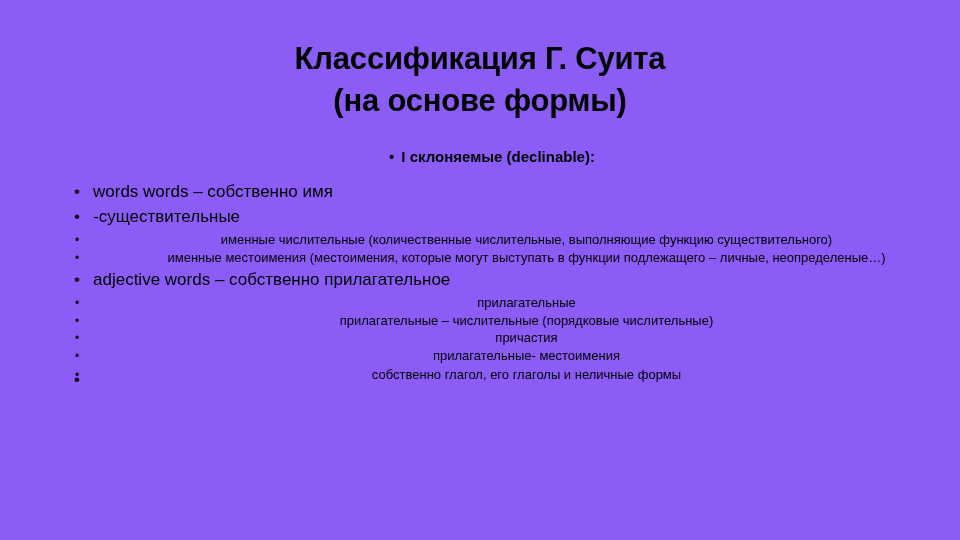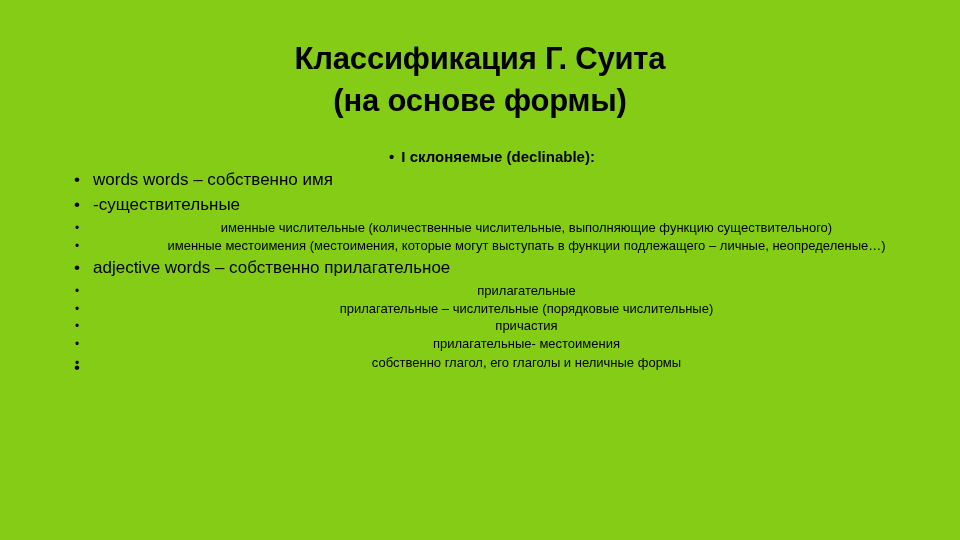--- a/index.html
+++ b/index.html
@@ -13,21 +13,21 @@
     overflow: hidden;
     font-family: "Liberation Sans", sans-serif;
     color: #000000;
     -webkit-font-smoothing: antialiased;
   }
 
   .slide {
     position: relative;
     width: 960px;
     height: 540px;
-    background: #84cc16;
+    background: #8b5cf6;
   }
 
   
   .slide-title {
     position: absolute;
     left: 0;
     top: 38px;
     width: 960px;
     text-align: center;
     font-size: 31px;
@@ -47,21 +47,21 @@
     top: 146px;
     width: 960px;
   }
 
   
   .bullet-center {
     text-align: center;
     font-size: 15px;
     font-weight: bold;
     line-height: 21px;
-    margin: 0 0 0 0;
+    margin: 0 0 12px 0;
     padding-left: 24px;
   }
   .bullet-center .bdot {
     margin-right: 7px;
   }
 
   
   ul.lvl1 {
     list-style: none;
     margin: 0;

